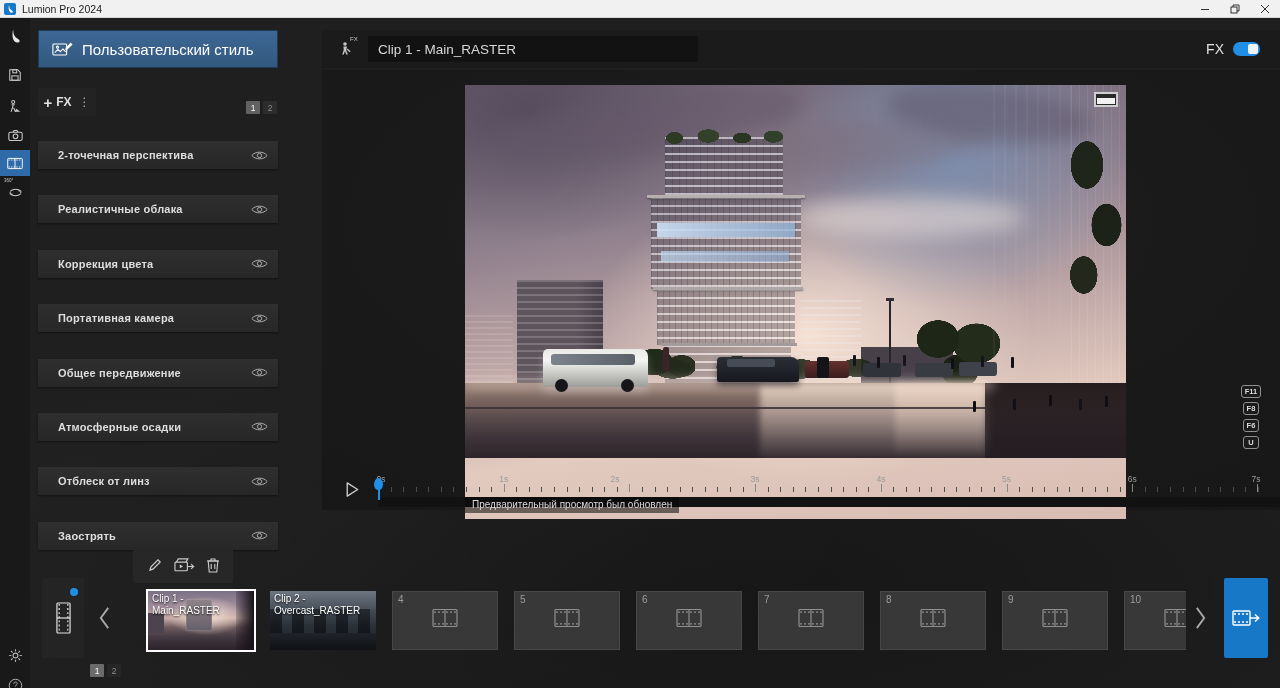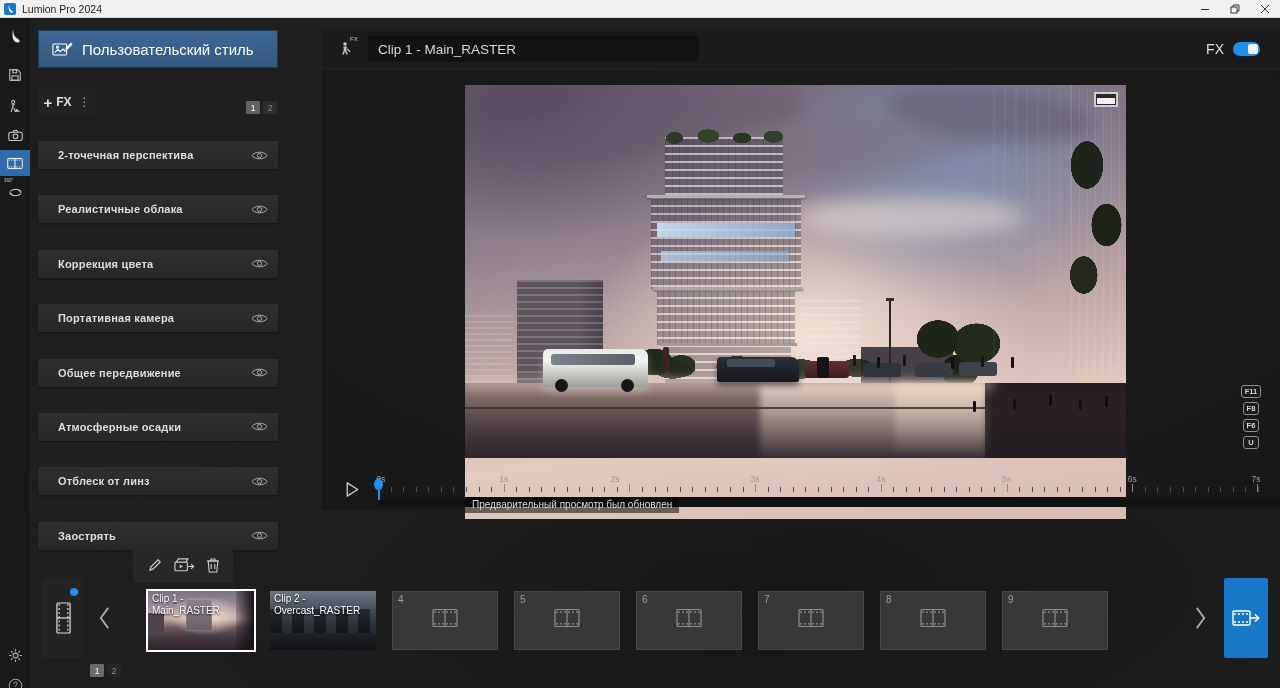--- a/index.html
+++ b/index.html
@@ -608,20 +608,29 @@
     </div>
     <div class="clip-slot">
       <span class="slot-num">9</span>
       <span class="slot-film"><svg width="26" height="19" viewBox="0 0 26 19" fill="none" stroke="#8f8f8f" stroke-width="1.2">
             <rect x="1" y="1" width="24" height="17" rx="1"></rect>
             <line x1="13" y1="1" x2="13" y2="18"></line>
             <line x1="2" y1="3.6" x2="24" y2="3.6" stroke-dasharray="2 2"></line>
             <line x1="2" y1="15.4" x2="24" y2="15.4" stroke-dasharray="2 2"></line>
           </svg></span>
     </div>
+    <div class="clip-slot">
+      <span class="slot-num">10</span>
+      <span class="slot-film"><svg width="26" height="19" viewBox="0 0 26 19" fill="none" stroke="#8f8f8f" stroke-width="1.2">
+            <rect x="1" y="1" width="24" height="17" rx="1"></rect>
+            <line x1="13" y1="1" x2="13" y2="18"></line>
+            <line x1="2" y1="3.6" x2="24" y2="3.6" stroke-dasharray="2 2"></line>
+            <line x1="2" y1="15.4" x2="24" y2="15.4" stroke-dasharray="2 2"></line>
+          </svg></span>
+    </div>
   </div>
 
   <div class="abs chev chev-right">
     <svg width="13" height="24" viewBox="0 0 14 26" fill="none" stroke="#ababab" stroke-width="2">
         <path d="M3 2 L11 13 L3 24"></path>
       </svg>
   </div>
 
   <div class="abs export-btn">
     <svg width="28" height="23" viewBox="0 0 28 23" fill="none" stroke="#ffffff" stroke-width="1.4">

